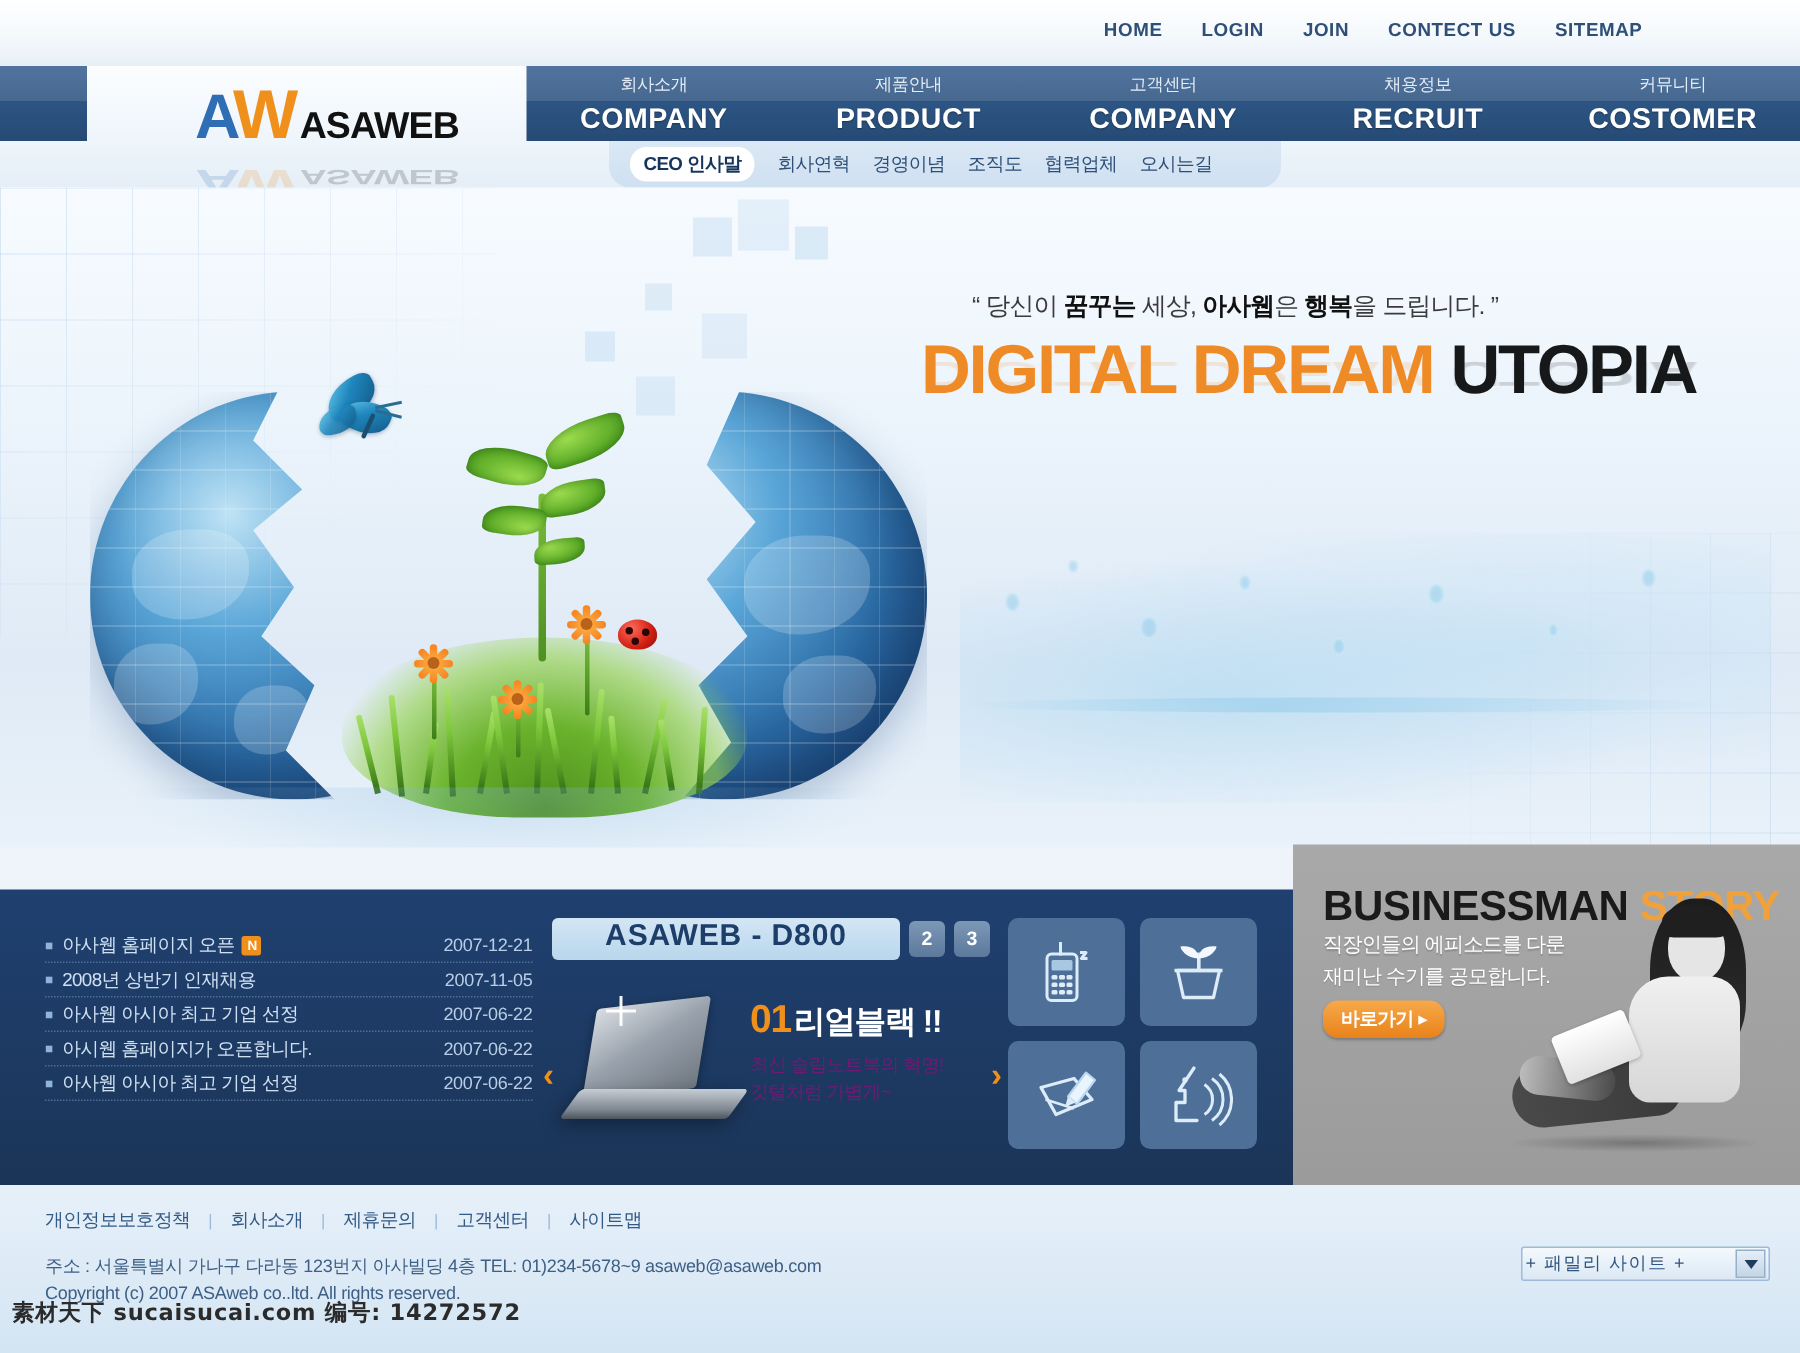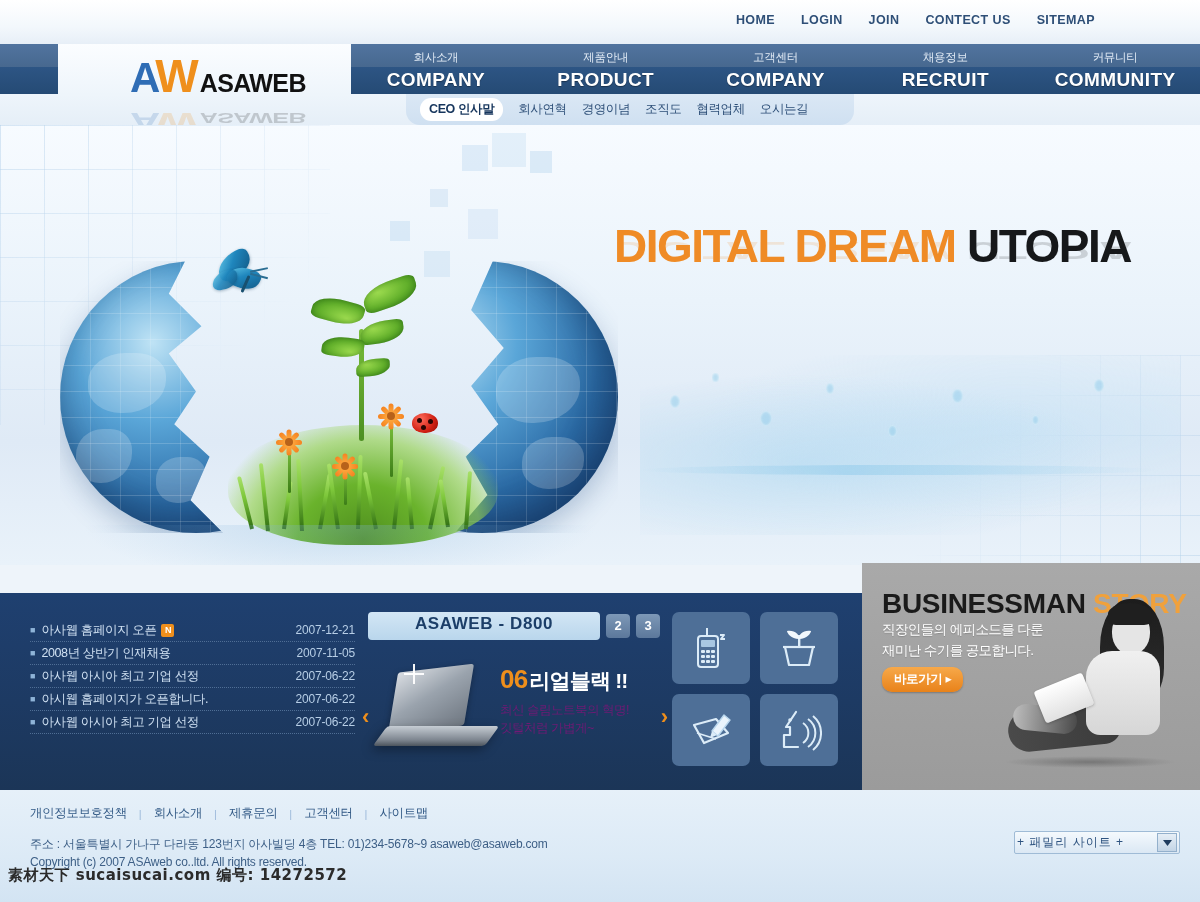--- a/index.html
+++ b/index.html
@@ -240,21 +240,21 @@
     text-align: center; font-size: 9px; font-weight: bold; color: #fff;
     background: #ef8f1c; border-radius: 2px; margin-left: 5px; vertical-align: 1px;
   }
 
   
   .prodbox { position: absolute; left: 368px; top: 612px; width: 292px; height: 160px; }
   .prod-tabrow { display: flex; align-items: center; gap: 6px; }
   .prod-title {
     flex: 1; height: 28px; line-height: 24px; text-align: center;
     background: linear-gradient(to bottom, #d3e6f5, #b9d6ec);
-    color: #1c3e68; font-weight: bold; font-size: 17px; border-radius: 4px;
+    color: #1c3e68; font-weight: bold; font-size: 20px; border-radius: 4px;
     letter-spacing: .6px;
   }
   .prod-tab {
     width: 24px; height: 24px; line-height: 24px; text-align: center;
     background: linear-gradient(to bottom, #7d98b7, #5c789b);
     color: #ffffff; font-size: 13px; font-weight: bold; border-radius: 4px; cursor: pointer;
   }
   .prod-body { position: relative; height: 128px; margin-top: 6px; }
   .laptop { position: absolute; left: 10px; top: 22px; width: 120px; height: 90px; }
   .lt-screen {
@@ -439,21 +439,21 @@
       <div class="navitem">
         <span class="nav-kr">고객센터</span>
         <span class="nav-en">COMPANY</span>
       </div>
       <div class="navitem">
         <span class="nav-kr">채용정보</span>
         <span class="nav-en">RECRUIT</span>
       </div>
       <div class="navitem">
         <span class="nav-kr">커뮤니티</span>
-        <span class="nav-en">COMMUNITY</span>
+        <span class="nav-en">COSTOMER</span>
       </div>
     </div>
   </div>
 
   <div class="subnav">
     <a href="#" class="active">CEO 인사말</a>
     <a href="#">회사연혁</a>
     <a href="#">경영이념</a>
     <a href="#">조직도</a>
     <a href="#">협력업체</a>
@@ -571,20 +571,23 @@
       <div class="drop" style="left:72px;top:18px;width:7px;height:9px;"></div>
       <div class="drop" style="left:120px;top:56px;width:12px;height:15px;"></div>
       <div class="drop" style="left:186px;top:28px;width:8px;height:11px;"></div>
       <div class="drop" style="left:248px;top:70px;width:9px;height:12px;"></div>
       <div class="drop" style="left:312px;top:34px;width:11px;height:14px;"></div>
       <div class="drop" style="left:392px;top:60px;width:7px;height:10px;"></div>
       <div class="drop" style="left:454px;top:24px;width:10px;height:13px;"></div>
       <div style="position:absolute;left:0;top:110px;width:520px;height:10px;background:linear-gradient(to right, rgba(150,205,235,0), rgba(150,205,235,.6) 40%, rgba(150,205,235,0));border-radius:50%;"></div>
     </div>
 
+    <div class="hero-quote">
+      <span>“ 당신이 </span><b>꿈꾸는</b><span> 세상, </span><b>아사웹</b><span>은 </span><b>행복</b><span>을 드립니다. ”</span>
+    </div>
     <div class="hero-title">
       <span class="ht-orange">DIGITAL DREAM</span><span class="ht-dark"> UTOPIA</span>
     </div>
     <div class="hero-title-reflect">
       <span class="ht-orange">DIGITAL DREAM</span><span class="ht-dark"> UTOPIA</span>
     </div>
   </div>
 
   <div class="darkpanel"></div>
 
@@ -627,21 +630,21 @@
     <div class="prod-body">
       <div class="arrow-l">‹</div>
       <div class="arrow-r">›</div>
       <div class="laptop">
         <div class="lt-screen"></div>
         <div class="lt-base"></div>
         <div class="lt-glint"></div>
       </div>
       <div class="prod-copy">
         <div class="prod-h">
-          <span class="num">06</span><span>리얼블랙 !!</span>
+          <span class="num">01</span><span>리얼블랙 !!</span>
         </div>
         <div class="prod-sub">
           <div>최신 슬림노트북의 혁명!</div>
           <div>깃털처럼 가볍게~</div>
         </div>
       </div>
     </div>
   </div>
 
   <div class="iconbox">

